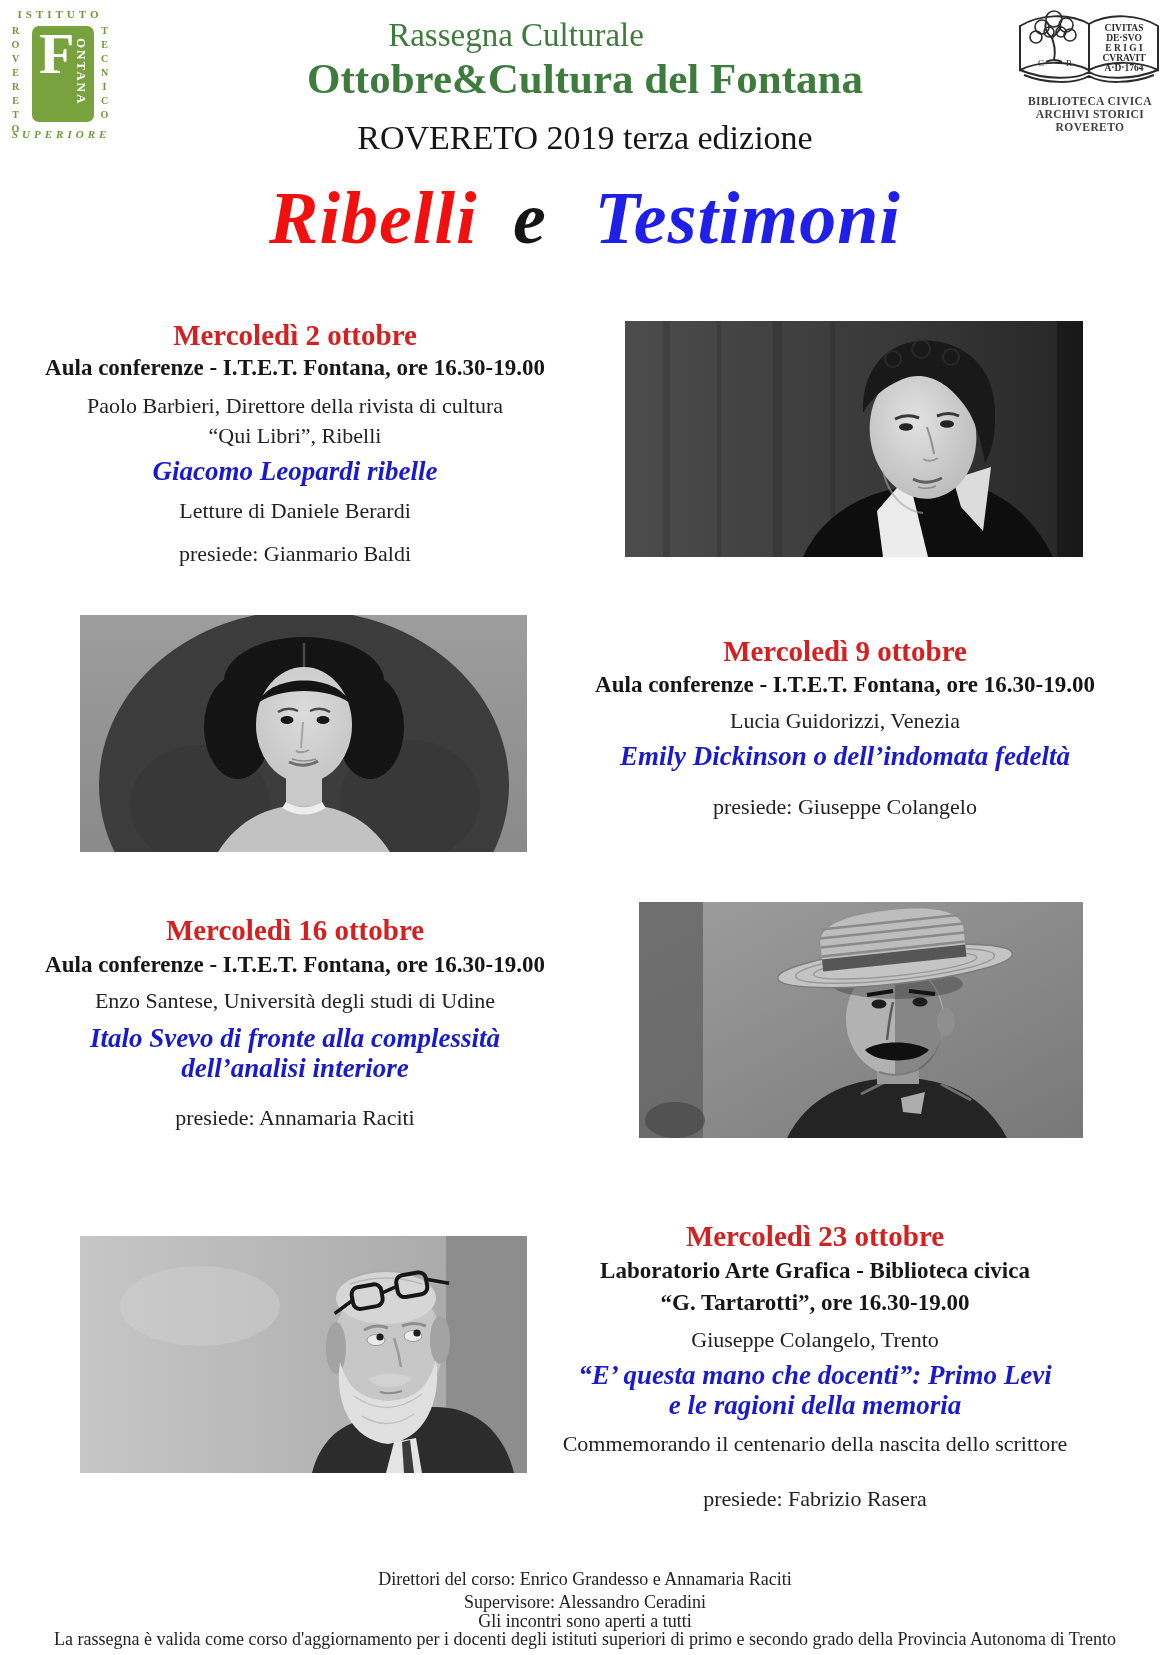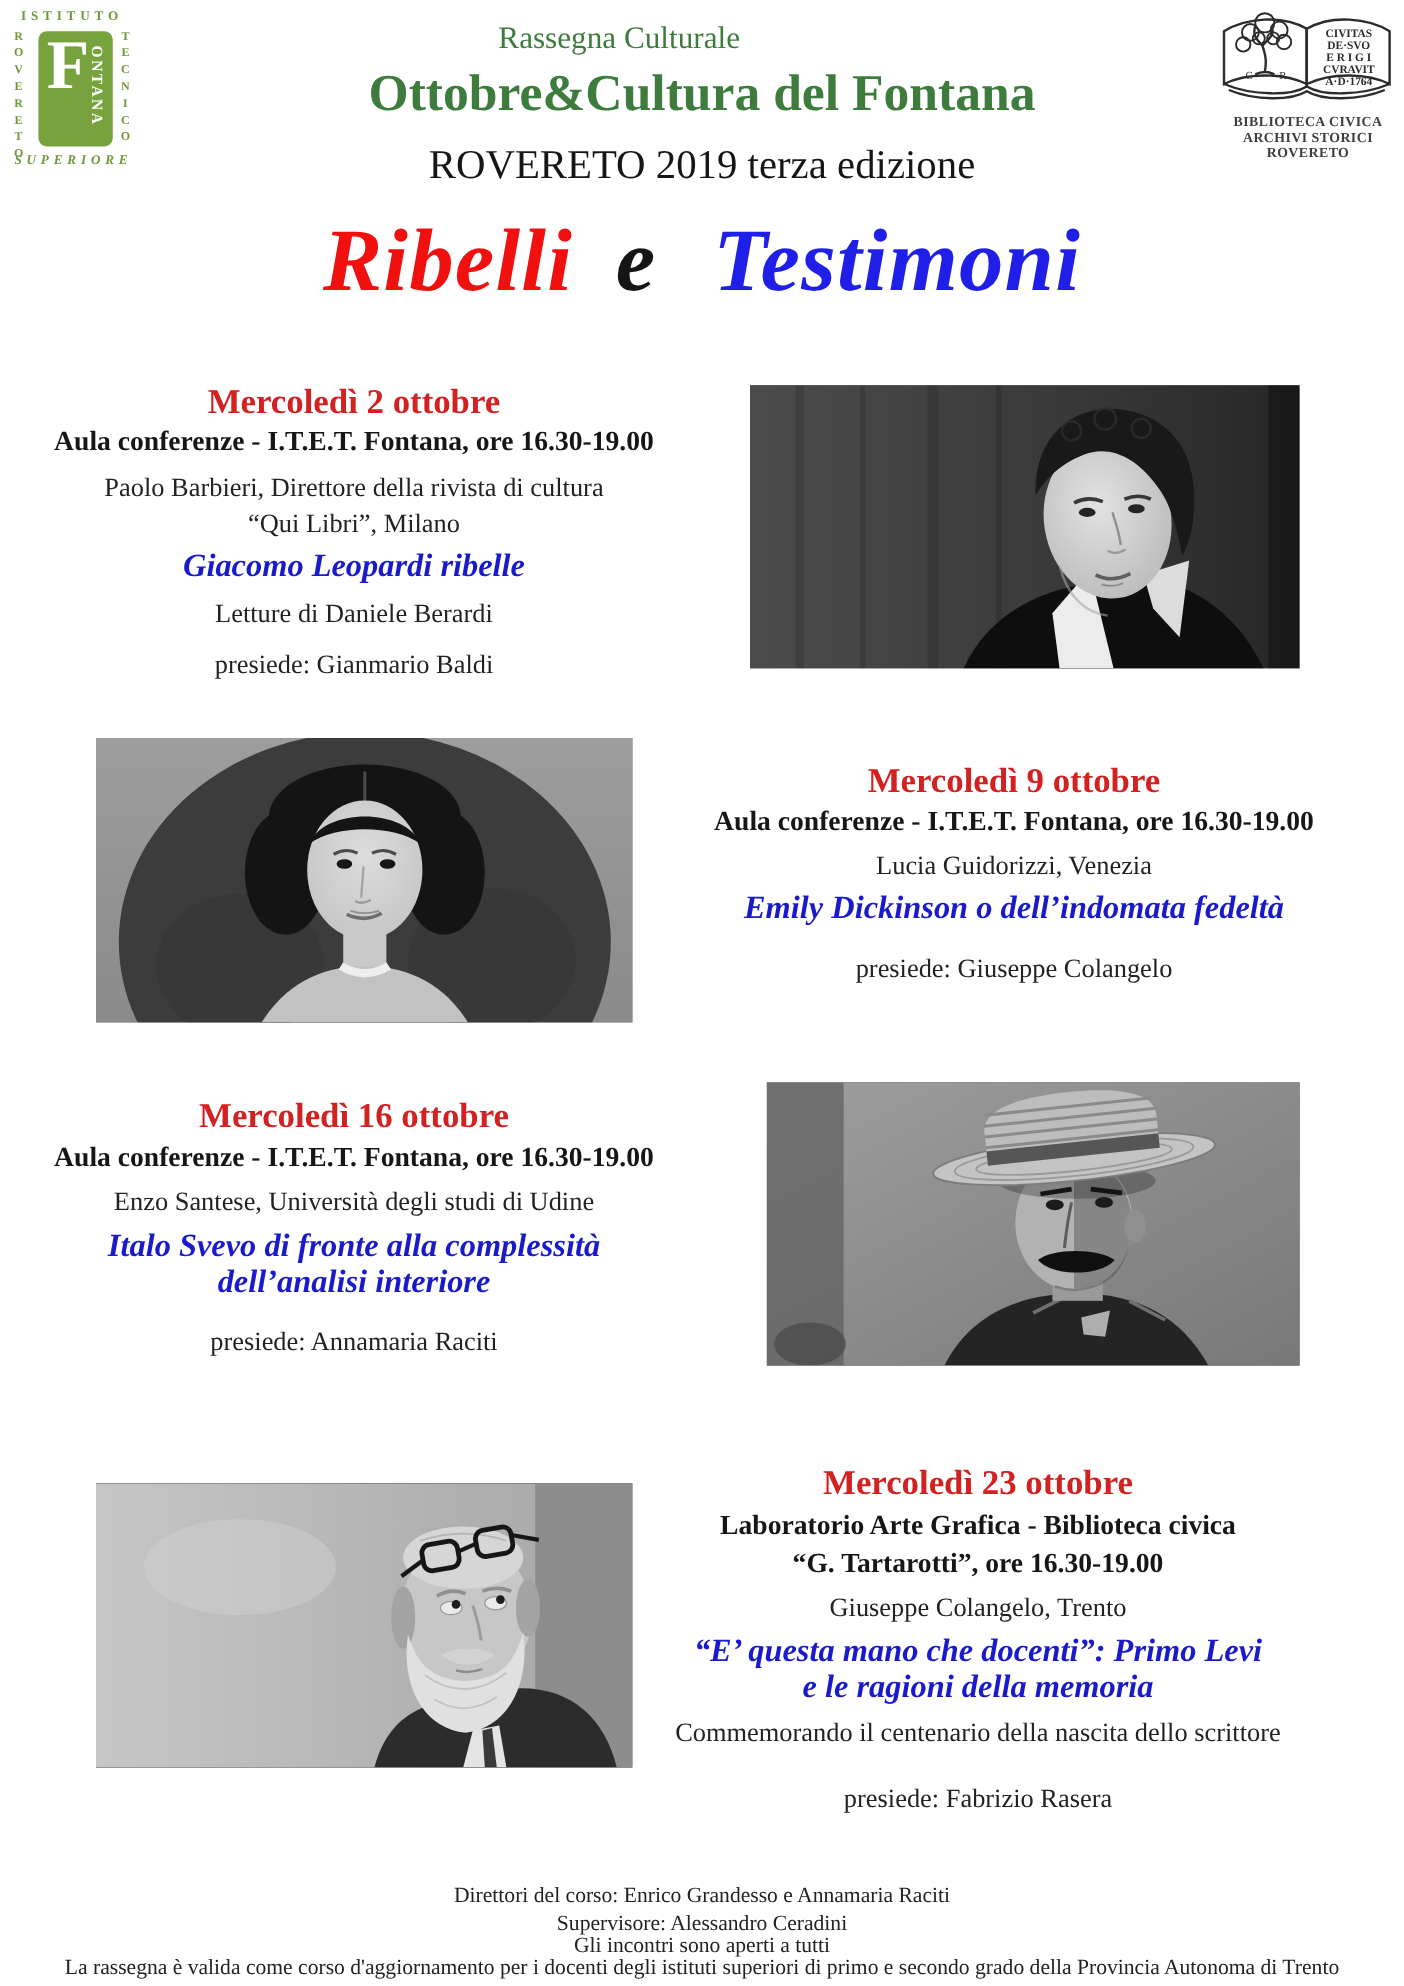--- a/index.html
+++ b/index.html
@@ -4,21 +4,21 @@
 <title>Ribelli e Testimoni</title>
 <style>
   html,body{margin:0;padding:0;background:#e9e9e9;}
   .page{
     position:relative;width:1170px;height:1655px;margin:0 auto;background:#ffffff;
     font-family:"Liberation Serif","DejaVu Serif",serif;color:#111;overflow:hidden;
   }
   .abs{position:absolute;}
   .ctr{text-align:center;}
   
-  .kicker{left:0;top:17px;width:1032px;font-size:26px;color:var(--green,#3e7c3e);}
+  .kicker{left:0;top:17px;width:1032px;font-size:33px;color:var(--green,#3e7c3e);}
   .series{left:0;top:54px;width:1170px;font-size:43px;font-weight:bold;color:var(--green,#3e7c3e);}
   .edition{left:0;top:119px;width:1170px;font-size:34px;color:#161616;}
   .maintitle{left:0;top:176px;width:1170px;font-size:74px;font-weight:bold;font-style:italic;letter-spacing:1px;}
   .maintitle .w1{color:var(--red_title,#f01010);}
   .maintitle .conj{color:#151515;margin:0 16px;}
   .maintitle .w2{color:var(--blue_title,#1f1fe8);margin-left:12px;}
   
   .ln{position:absolute;text-align:center;line-height:1.15;}
   .col-l{left:15px;width:560px;}
   .col-r2{left:575px;width:540px;}
@@ -111,21 +111,21 @@
   <div class="abs ctr edition">ROVERETO 2019 terza edizione</div>
   <div class="abs ctr maintitle">
     <span class="w1">Ribelli</span>
     <span class="conj">e</span>
     <span class="w2">Testimoni</span>
   </div>
 
   <div class="ln col-l date" style="top:319px">Mercoledì 2 ottobre</div>
   <div class="ln col-l venue" style="top:355px">Aula conferenze - I.T.E.T. Fontana, ore 16.30-19.00</div>
   <div class="ln col-l body-ln" style="top:393px">Paolo Barbieri, Direttore della rivista di cultura</div>
-  <div class="ln col-l body-ln" style="top:423px">“Qui Libri”, Milano</div>
+  <div class="ln col-l body-ln" style="top:423px">“Qui Libri”, Ribelli</div>
   <div class="ln col-l btitle" style="top:456px">Giacomo Leopardi ribelle</div>
   <div class="ln col-l body-ln" style="top:498px">Letture di Daniele Berardi</div>
   <div class="ln col-l chair" style="top:528px">presiede: Gianmario Baldi</div>
 
   <div class="photo" style="left:625px;top:321px;width:458px;height:236px">
     <svg viewBox="0 0 458 236" preserveAspectRatio="none">
       <defs>
         <linearGradient id="bgL" x1="0" y1="0" x2="1" y2="0">
           <stop offset="0" stop-color="#4c4c4c"></stop>
             <stop offset="0.6" stop-color="#383838"></stop>

